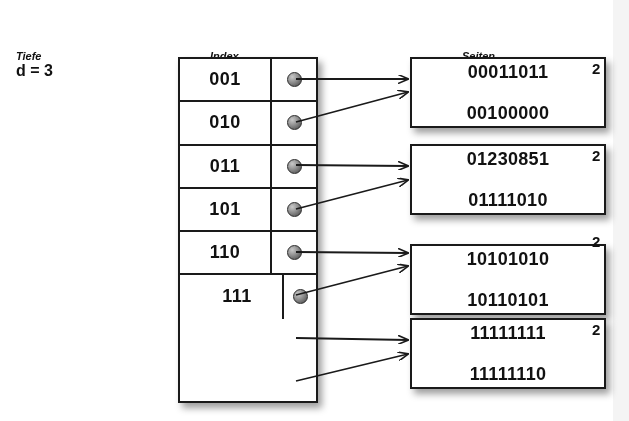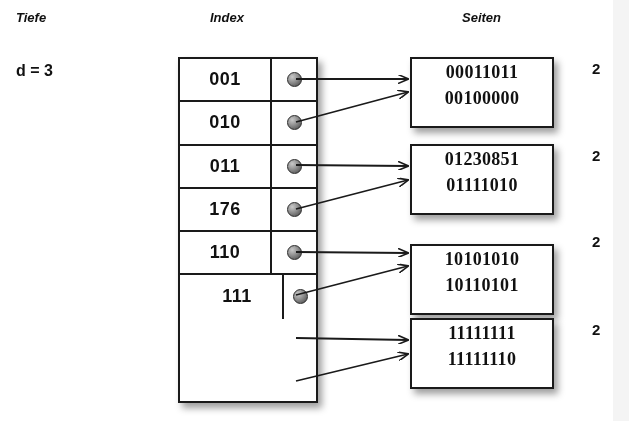--- a/index.html
+++ b/index.html
@@ -23,23 +23,24 @@
     width: 16px;
     height: 421px;
     background: #f4f4f4;
   }
 
   
   .col-heading {
     position: absolute;
     font-style: italic;
     font-weight: bold;
-    font-size: 13px;
+    font-size: 11px;
     color: #111111;
     white-space: nowrap;
+    margin-top: 40px;
   }
   #heading-tiefe  { left: 16px;  top: 10px; }
   #heading-index  { left: 210px; top: 10px; }
   #heading-seiten { left: 462px; top: 10px; }
 
   .depth-label {
     position: absolute;
     left: 16px;
     top: 62px;
     font-size: 16px;
@@ -92,30 +93,29 @@
     border-radius: 50%;
     background: radial-gradient(circle at 33% 30%, #c9c9c9 0%, #8e8e8e 45%, #5d5d5d 80%, #3a3a3a 100%);
     border: 1px solid #2b2b2b;
     box-sizing: border-box;
   }
 
   
   .page-box {
     position: absolute;
     left: 410px;
-    width: 144px;
+    width: 196px;
     border: 2px solid #1a1a1a;
     background: #ffffff;
     box-sizing: border-box;
     box-shadow: 4px 5px 7px rgba(0,0,0,0.38);
     display: flex;
     flex-direction: column;
     align-items: center;
-    justify-content: flex-start;
-    font-family: Liberation Serif, serif;
+    justify-content: space-between;
   }
   .page-line {
     font-size: 18px;
     font-weight: bold;
     color: #111111;
     letter-spacing: 0.3px;
     line-height: 1.45;
   }
   .page-count {
     position: absolute;
@@ -162,21 +162,21 @@
         <div class="ptr-dot"></div>
       </div>
     </div>
     <div class="index-row">
       <div class="index-key">011</div>
       <div class="index-ptr-cell">
         <div class="ptr-dot"></div>
       </div>
     </div>
     <div class="index-row">
-      <div class="index-key">176</div>
+      <div class="index-key">101</div>
       <div class="index-ptr-cell">
         <div class="ptr-dot"></div>
       </div>
     </div>
     <div class="index-row">
       <div class="index-key">110</div>
       <div class="index-ptr-cell">
         <div class="ptr-dot"></div>
       </div>
     </div>

